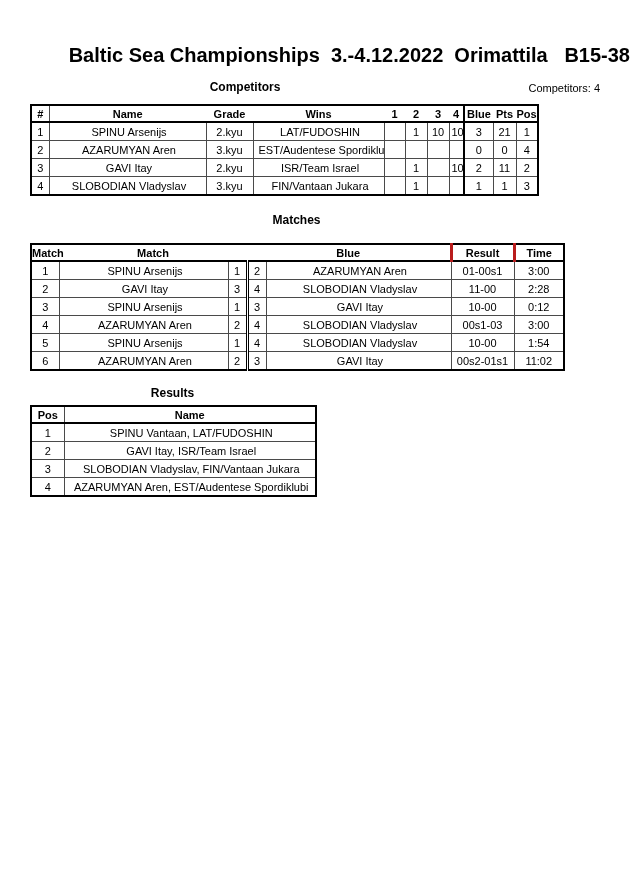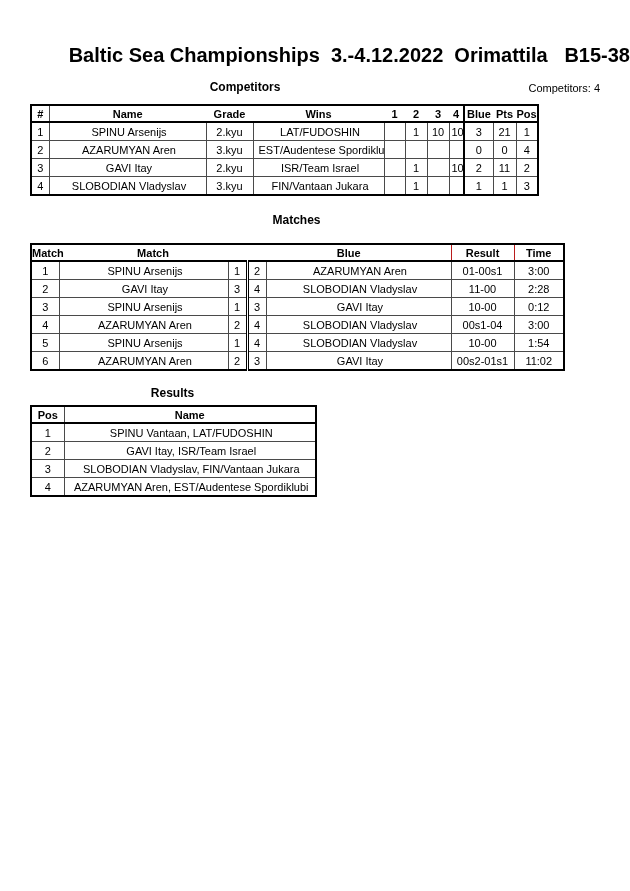--- a/index.html
+++ b/index.html
@@ -23,21 +23,21 @@
   .tbl-competitors { margin:9px 0 0 30px; width:507px; }
   .tbl-matches     { margin:4px 0 0 30px; width:533px; }
   .tbl-results     { margin:5px 0 0 30px; width:285px; }
 
   th {
     font-size:11px; font-weight:bold; padding:0; height:15px;
     border:none; border-bottom:2px solid #000;
     text-align:center; white-space:nowrap; overflow:visible;
   }
   th.sep-r { border-right:1px solid #4a4a4a; }
-  th.sep-l { border-left:1px solid #b91c1c; }
+  th.sep-l { border-left:3px solid #b91c1c; }
   th.thick-r { border-right:2px solid #000; }
   th.match-th { text-align:center; padding-left:0;margin-left:32px; }
 
   td {
     font-size:11px; padding:0 2px; height:17px;
     border:1px solid #4a4a4a; white-space:nowrap; overflow:hidden;
   }
   td.l { text-align:center; padding-left:5px; }
   td.c { text-align:center; }
   td.thick-r { border-right:2px solid #000; }
@@ -186,21 +186,21 @@
       <td class="l">GAVI Itay</td>
       <td class="c">10-00</td>
       <td class="c">0:12</td>
     </tr>
     <tr>
       <td class="c">4</td>
       <td class="l">AZARUMYAN Aren</td>
       <td class="c">2</td>
       <td class="c dbl-l">4</td>
       <td class="l">SLOBODIAN Vladyslav</td>
-      <td class="c">00s1-04</td>
+      <td class="c">00s1-03</td>
       <td class="c">3:00</td>
     </tr>
     <tr>
       <td class="c">5</td>
       <td class="l">SPINU Arsenijs</td>
       <td class="c">1</td>
       <td class="c dbl-l">4</td>
       <td class="l">SLOBODIAN Vladyslav</td>
       <td class="c">10-00</td>
       <td class="c">1:54</td>

